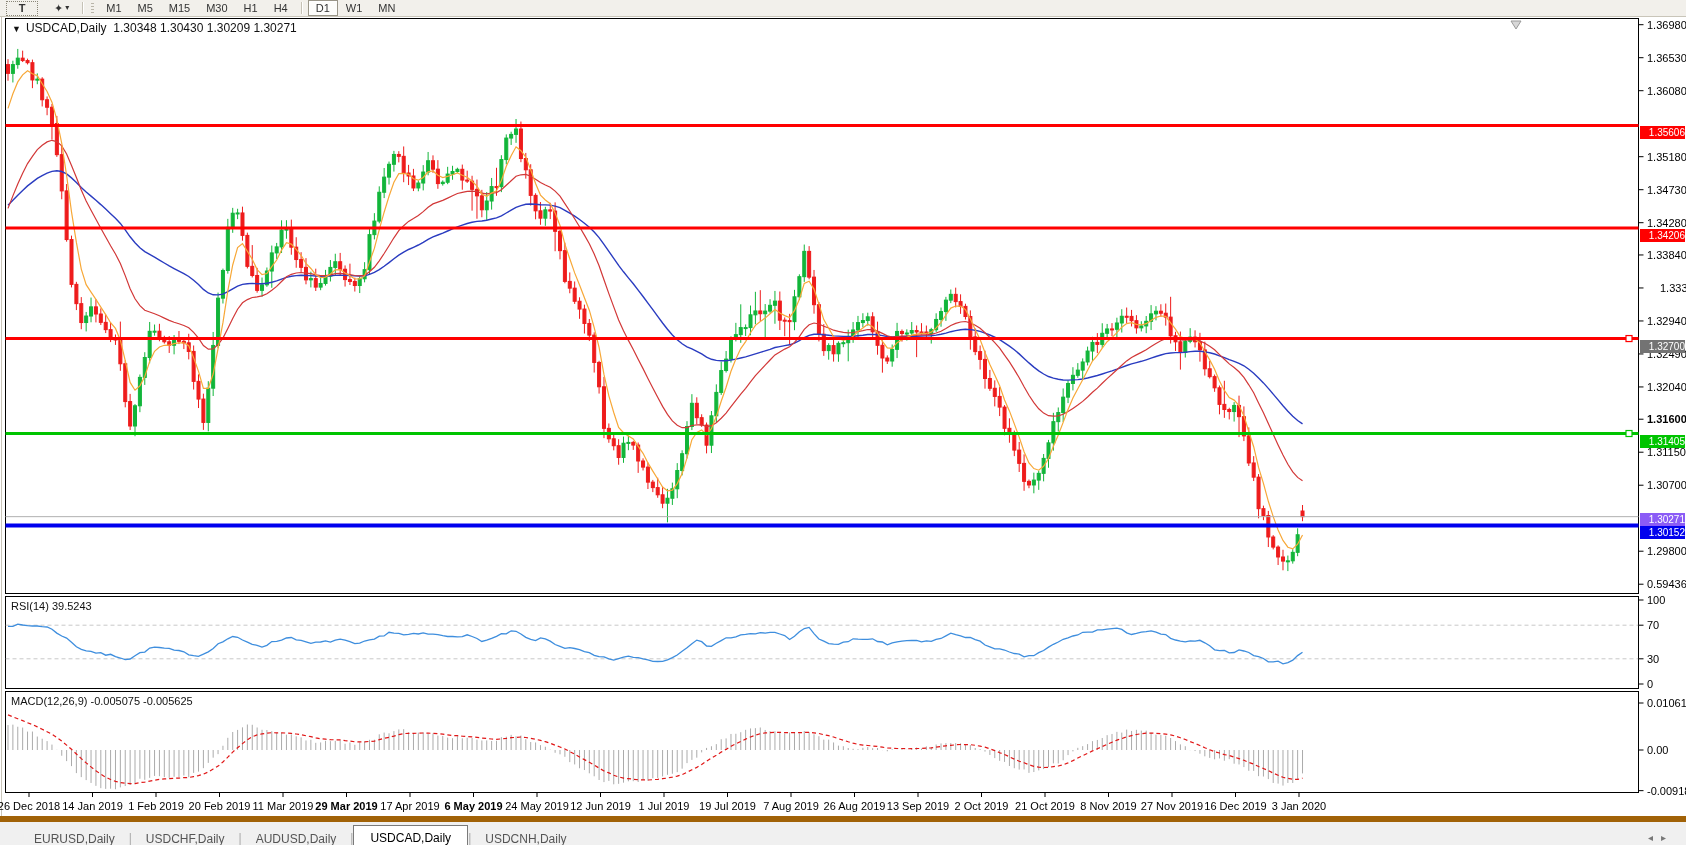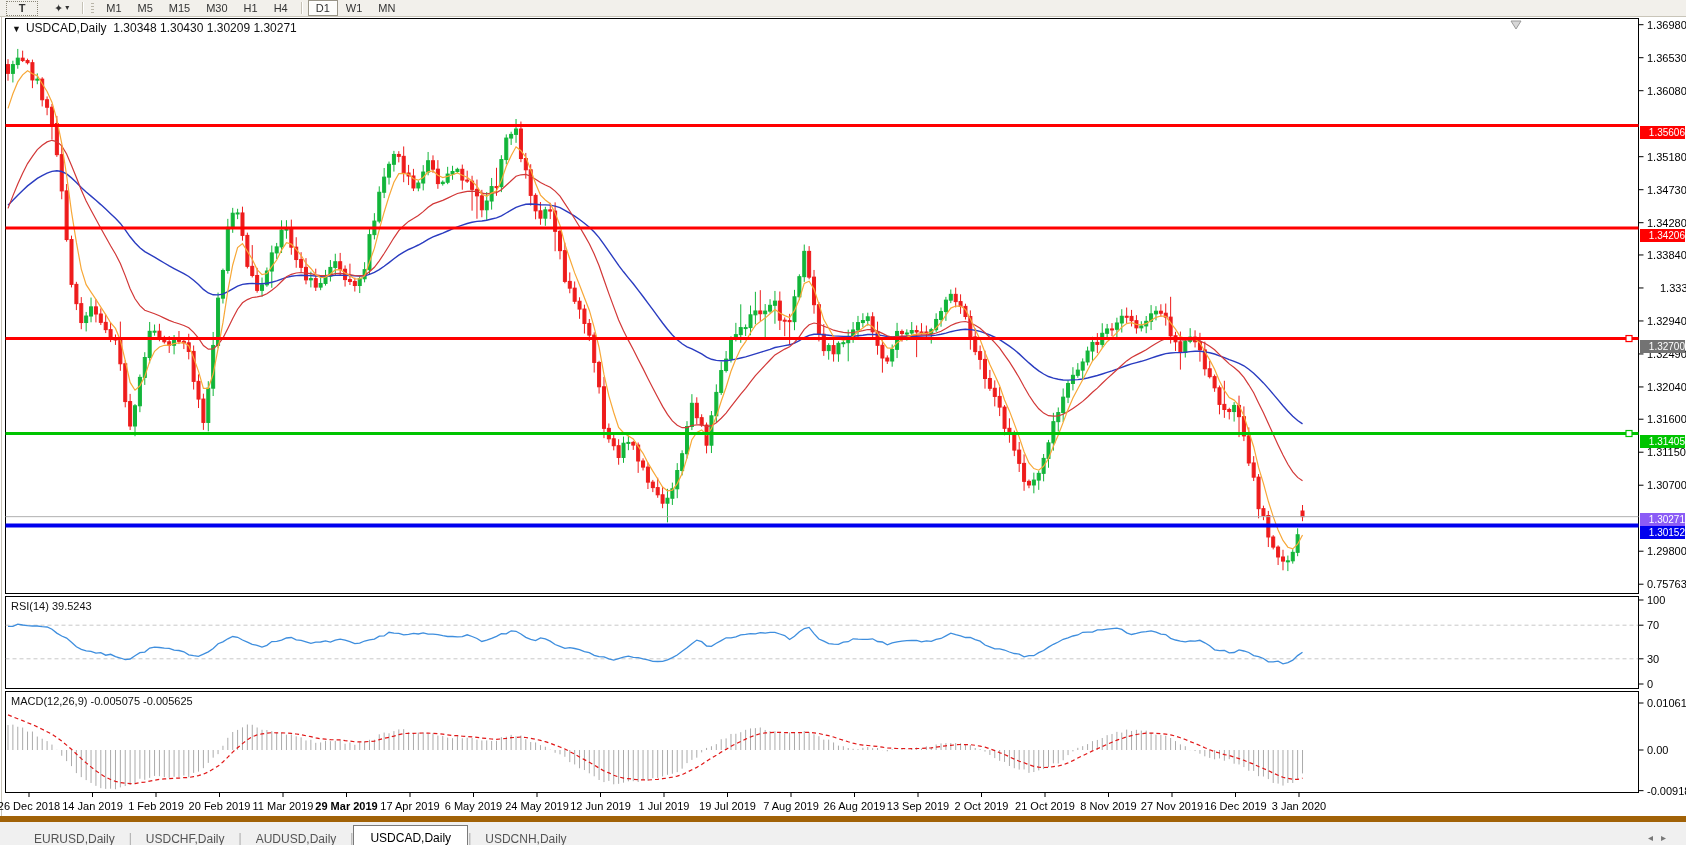--- a/index.html
+++ b/index.html
@@ -955,46 +955,46 @@
         <div class="axis-lbl" style="left: 1647px; top: 51.6985px;">1.36530</div>
         <div class="axis-lbl" style="left: 1647px; top: 84.697px;">1.36080</div>
         <div class="axis-lbl" style="left: 1647px; top: 150.694px;">1.35180</div>
         <div class="axis-lbl" style="left: 1647px; top: 183.692px;">1.34730</div>
         <div class="axis-lbl" style="left: 1647px; top: 216.691px;">1.34280</div>
         <div class="axis-lbl" style="left: 1647px; top: 248.956px;">1.33840</div>
         <div class="axis-lbl" style="left: 1647px; top: 281.955px; margin-left: 13px;">1.33390</div>
         <div class="axis-lbl" style="left: 1647px; top: 314.953px;">1.32940</div>
         <div class="axis-lbl" style="left: 1647px; top: 347.952px;">1.32490</div>
         <div class="axis-lbl" style="left: 1647px; top: 380.95px;">1.32040</div>
-        <div class="axis-lbl" style="left: 1647px; top: 413.215px;">1.31600</div>
+        <div class="axis-lbl" style="left: 1647px; top: 413.215px; font-weight: bold;">1.31600</div>
         <div class="axis-lbl" style="left: 1647px; top: 446.214px;">1.31150</div>
         <div class="axis-lbl" style="left: 1647px; top: 479.212px;">1.30700</div>
         <div class="axis-lbl" style="left: 1647px; top: 545.209px;">1.29800</div>
-        <div class="axis-lbl" style="left: 1647px; top: 578.208px;">0.75763</div>
+        <div class="axis-lbl" style="left: 1647px; top: 578.208px;">0.59436</div>
         <div class="axis-lbl" style="left: 1647px; top: 594px;">100</div>
         <div class="axis-lbl" style="left: 1647px; top: 619.2px;">70</div>
         <div class="axis-lbl" style="left: 1647px; top: 652.8px;">30</div>
         <div class="axis-lbl" style="left: 1647px; top: 678px;">0</div>
         <div class="axis-lbl" style="left: 1647px; top: 697.007px;">0.010615</div>
         <div class="axis-lbl" style="left: 1647px; top: 744px;">0.00</div>
         <div class="axis-lbl" style="left: 1647px; top: 784.644px;">-0.009181</div>
         <div class="hline-lbl" style="left: 1640px; top: 118.455px; background: rgb(255, 0, 0);">1.35606</div>
         <div class="hline-lbl" style="left: 1640px; top: 221.117px; background: rgb(255, 0, 0);">1.34206</div>
         <div class="hline-lbl" style="left: 1640px; top: 331.552px; background: #737373;">1.32700</div>
         <div class="hline-lbl" style="left: 1640px; top: 426.515px; background: rgb(0, 196, 0);">1.31405</div>
         <div class="hline-lbl" style="left: 1640px; top: 518.397px; background: rgb(0, 0, 238);">1.30152</div>
         <div class="hline-lbl" style="left: 1640px; top: 504.671px; background: #8b5cf6;">1.30271</div>
         <div class="date-lbl" style="left: 29px; top: 800px;">26 Dec 2018</div>
         <div class="date-lbl" style="left: 92.5px; top: 800px;">14 Jan 2019</div>
         <div class="date-lbl" style="left: 156px; top: 800px;">1 Feb 2019</div>
         <div class="date-lbl" style="left: 219.5px; top: 800px;">20 Feb 2019</div>
         <div class="date-lbl" style="left: 283px; top: 800px;">11 Mar 2019</div>
         <div class="date-lbl" style="left: 346.5px; top: 800px; font-weight: bold;">29 Mar 2019</div>
         <div class="date-lbl" style="left: 410px; top: 800px;">17 Apr 2019</div>
-        <div class="date-lbl" style="left: 473.5px; top: 800px;">6 May 2019</div>
+        <div class="date-lbl" style="left: 473.5px; top: 800px; font-weight: bold;">6 May 2019</div>
         <div class="date-lbl" style="left: 537px; top: 800px;">24 May 2019</div>
         <div class="date-lbl" style="left: 600.5px; top: 800px;">12 Jun 2019</div>
         <div class="date-lbl" style="left: 664px; top: 800px;">1 Jul 2019</div>
         <div class="date-lbl" style="left: 727.5px; top: 800px;">19 Jul 2019</div>
         <div class="date-lbl" style="left: 791px; top: 800px;">7 Aug 2019</div>
         <div class="date-lbl" style="left: 854.5px; top: 800px;">26 Aug 2019</div>
         <div class="date-lbl" style="left: 918px; top: 800px;">13 Sep 2019</div>
         <div class="date-lbl" style="left: 981.5px; top: 800px; text-align: right;">2 Oct 2019</div>
         <div class="date-lbl" style="left: 1045px; top: 800px;">21 Oct 2019</div>
         <div class="date-lbl" style="left: 1108.5px; top: 800px;">8 Nov 2019</div>

